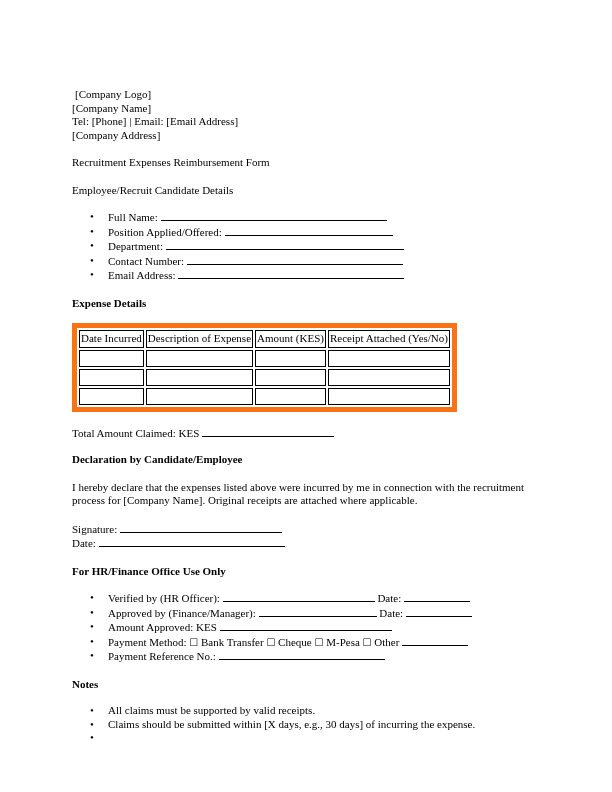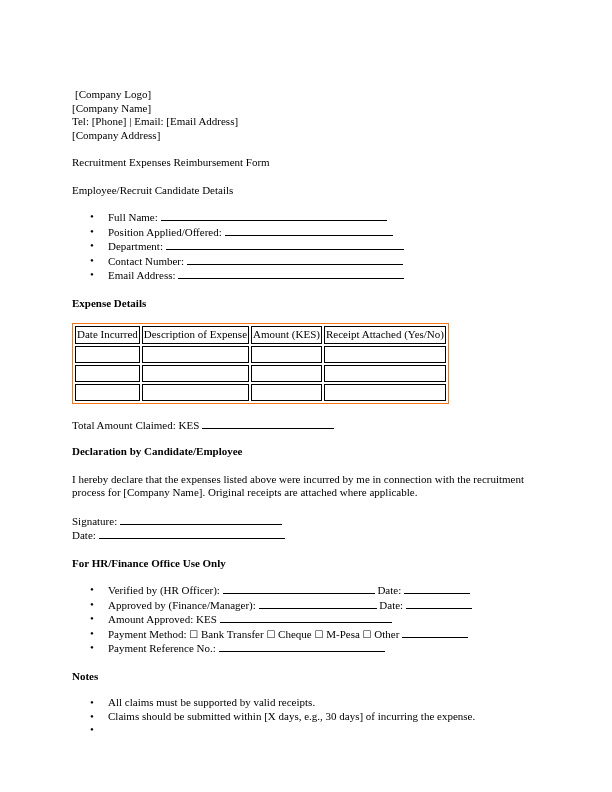--- a/index.html
+++ b/index.html
@@ -53,21 +53,21 @@
       top: 0;
     }
     .blank {
       display: inline-block;
       border-bottom: 1px solid #000;
       height: 10px;
       vertical-align: baseline;
     }
     table.expenses {
       margin-top: 13px;
-      border: 1px solid #f97316;
+      border: 5px solid #f97316;
       border-collapse: separate;
       border-spacing: 2px;
       font-size: 11px;
     }
     table.expenses th, table.expenses td {
       border: 1px solid #000;
       padding: 1px 1px;
       font-weight: normal;
       text-align: left;
       white-space: nowrap;

